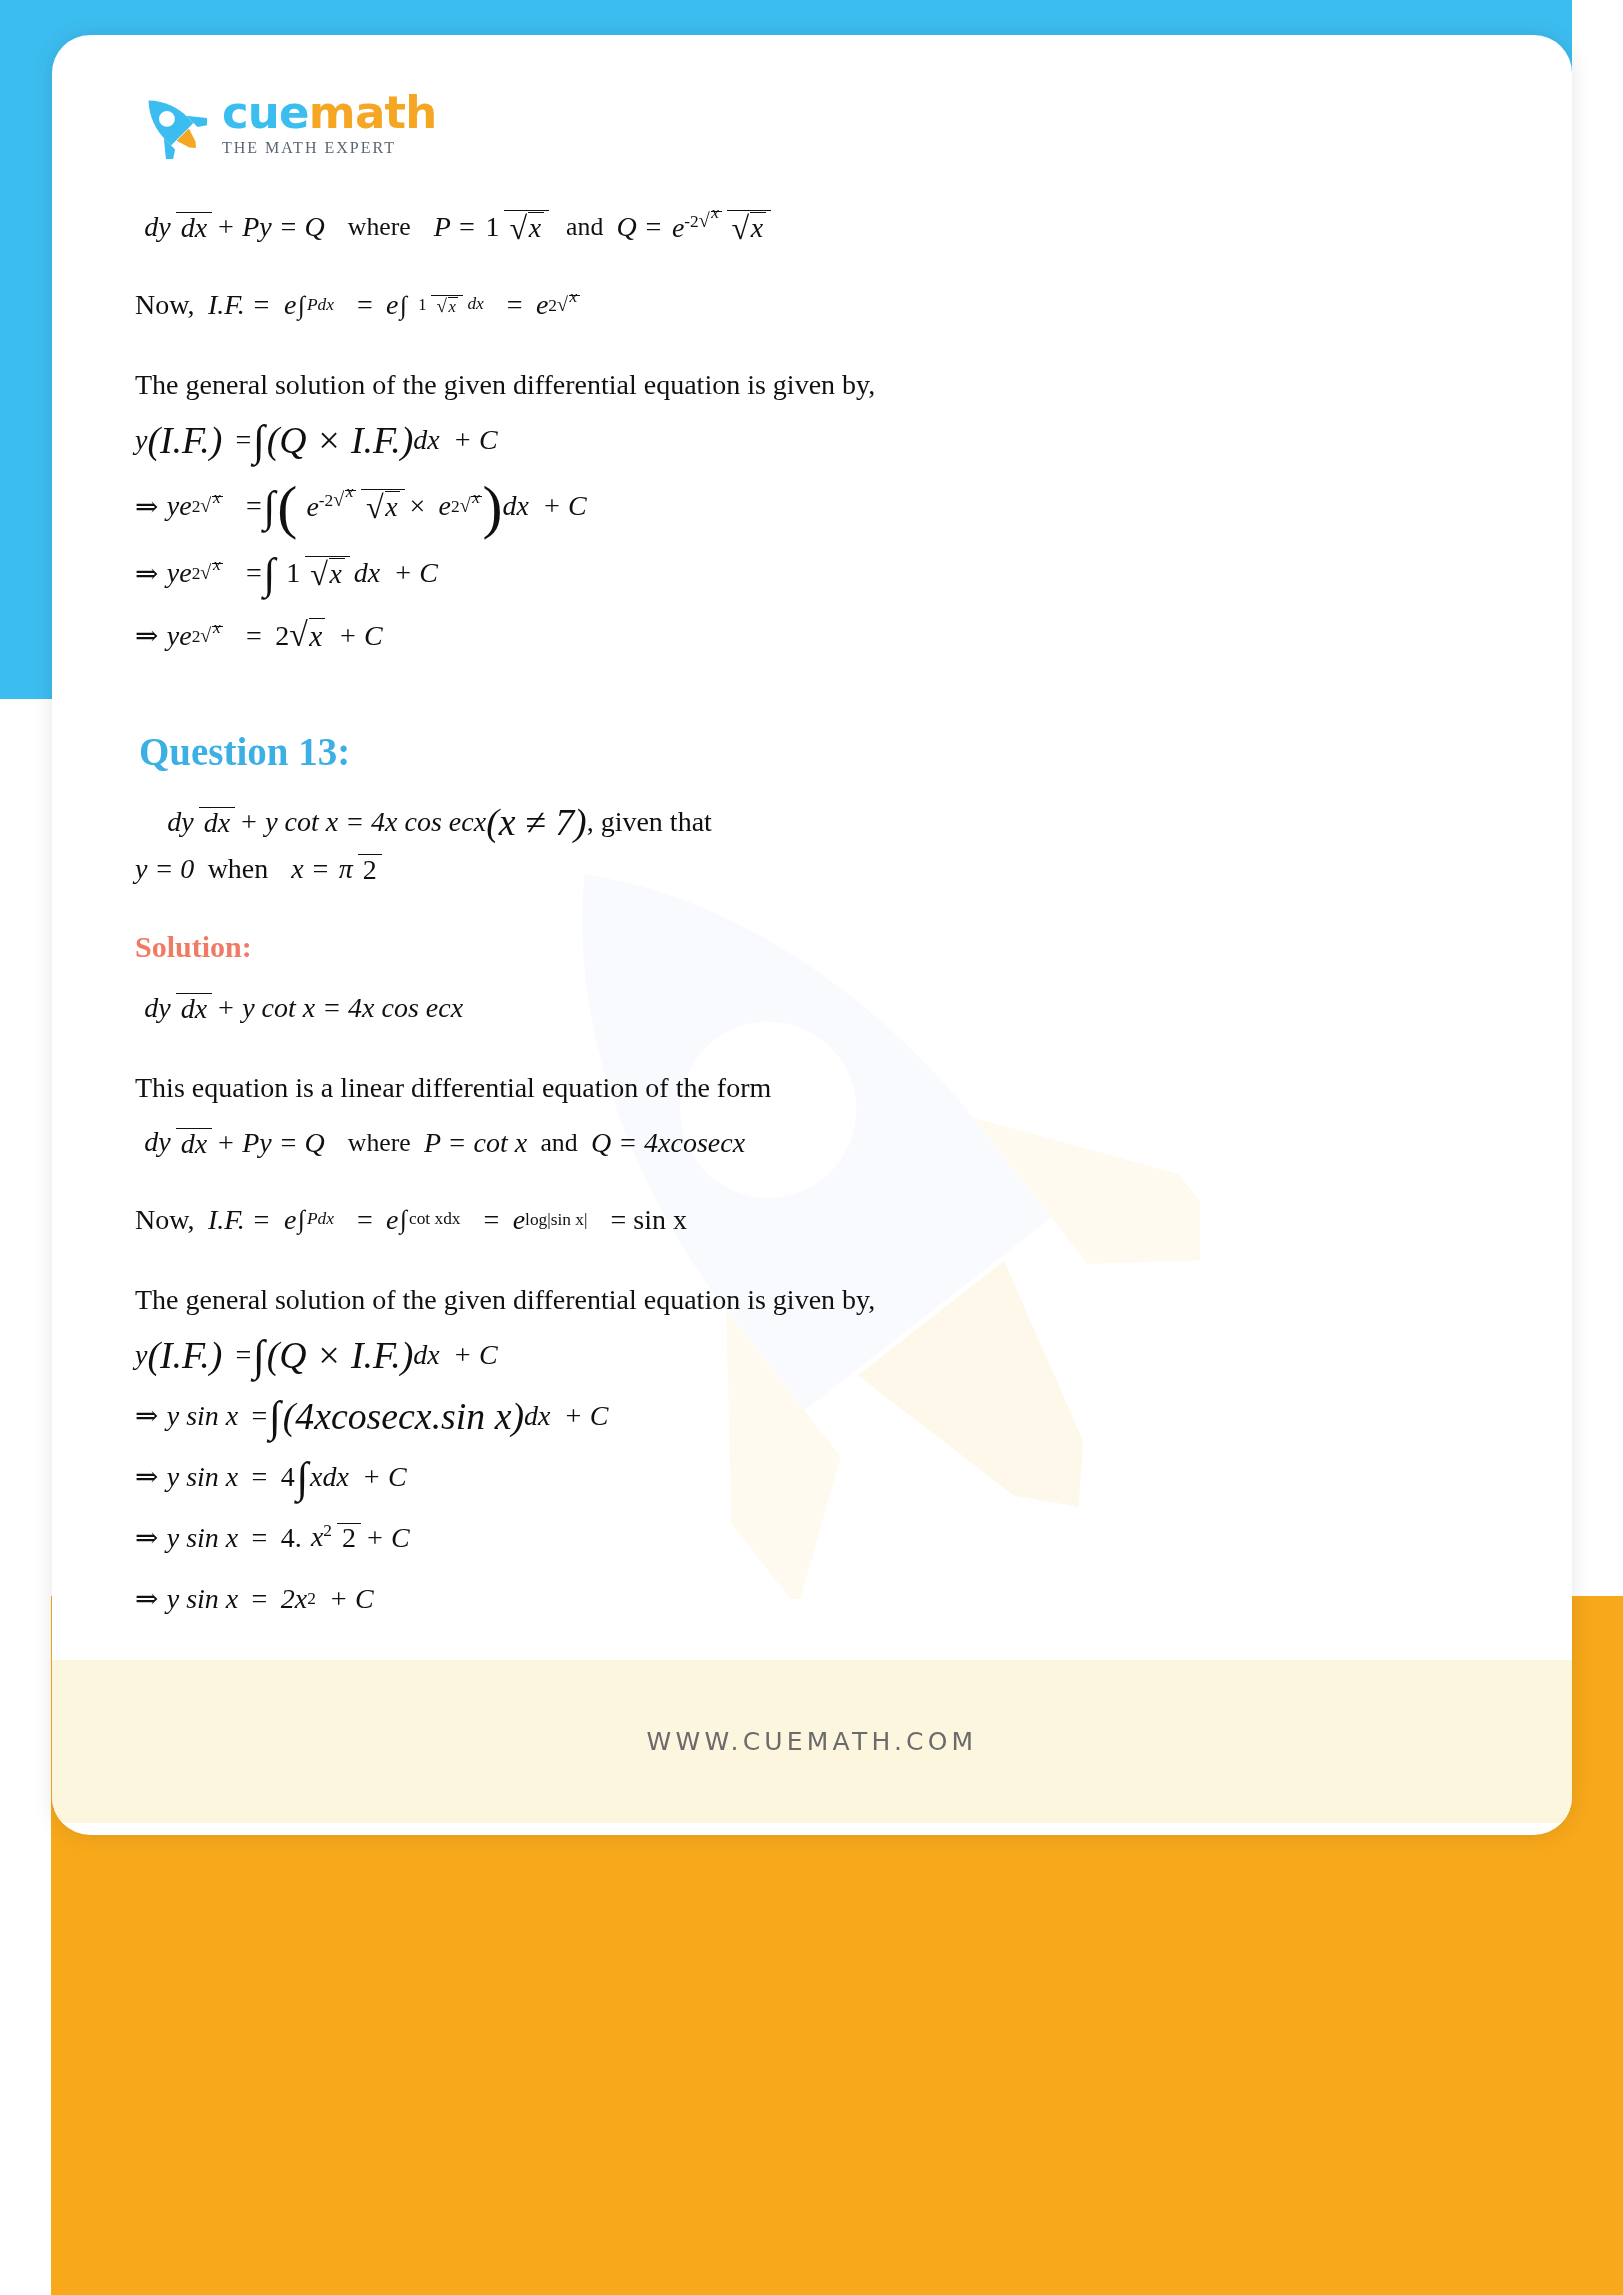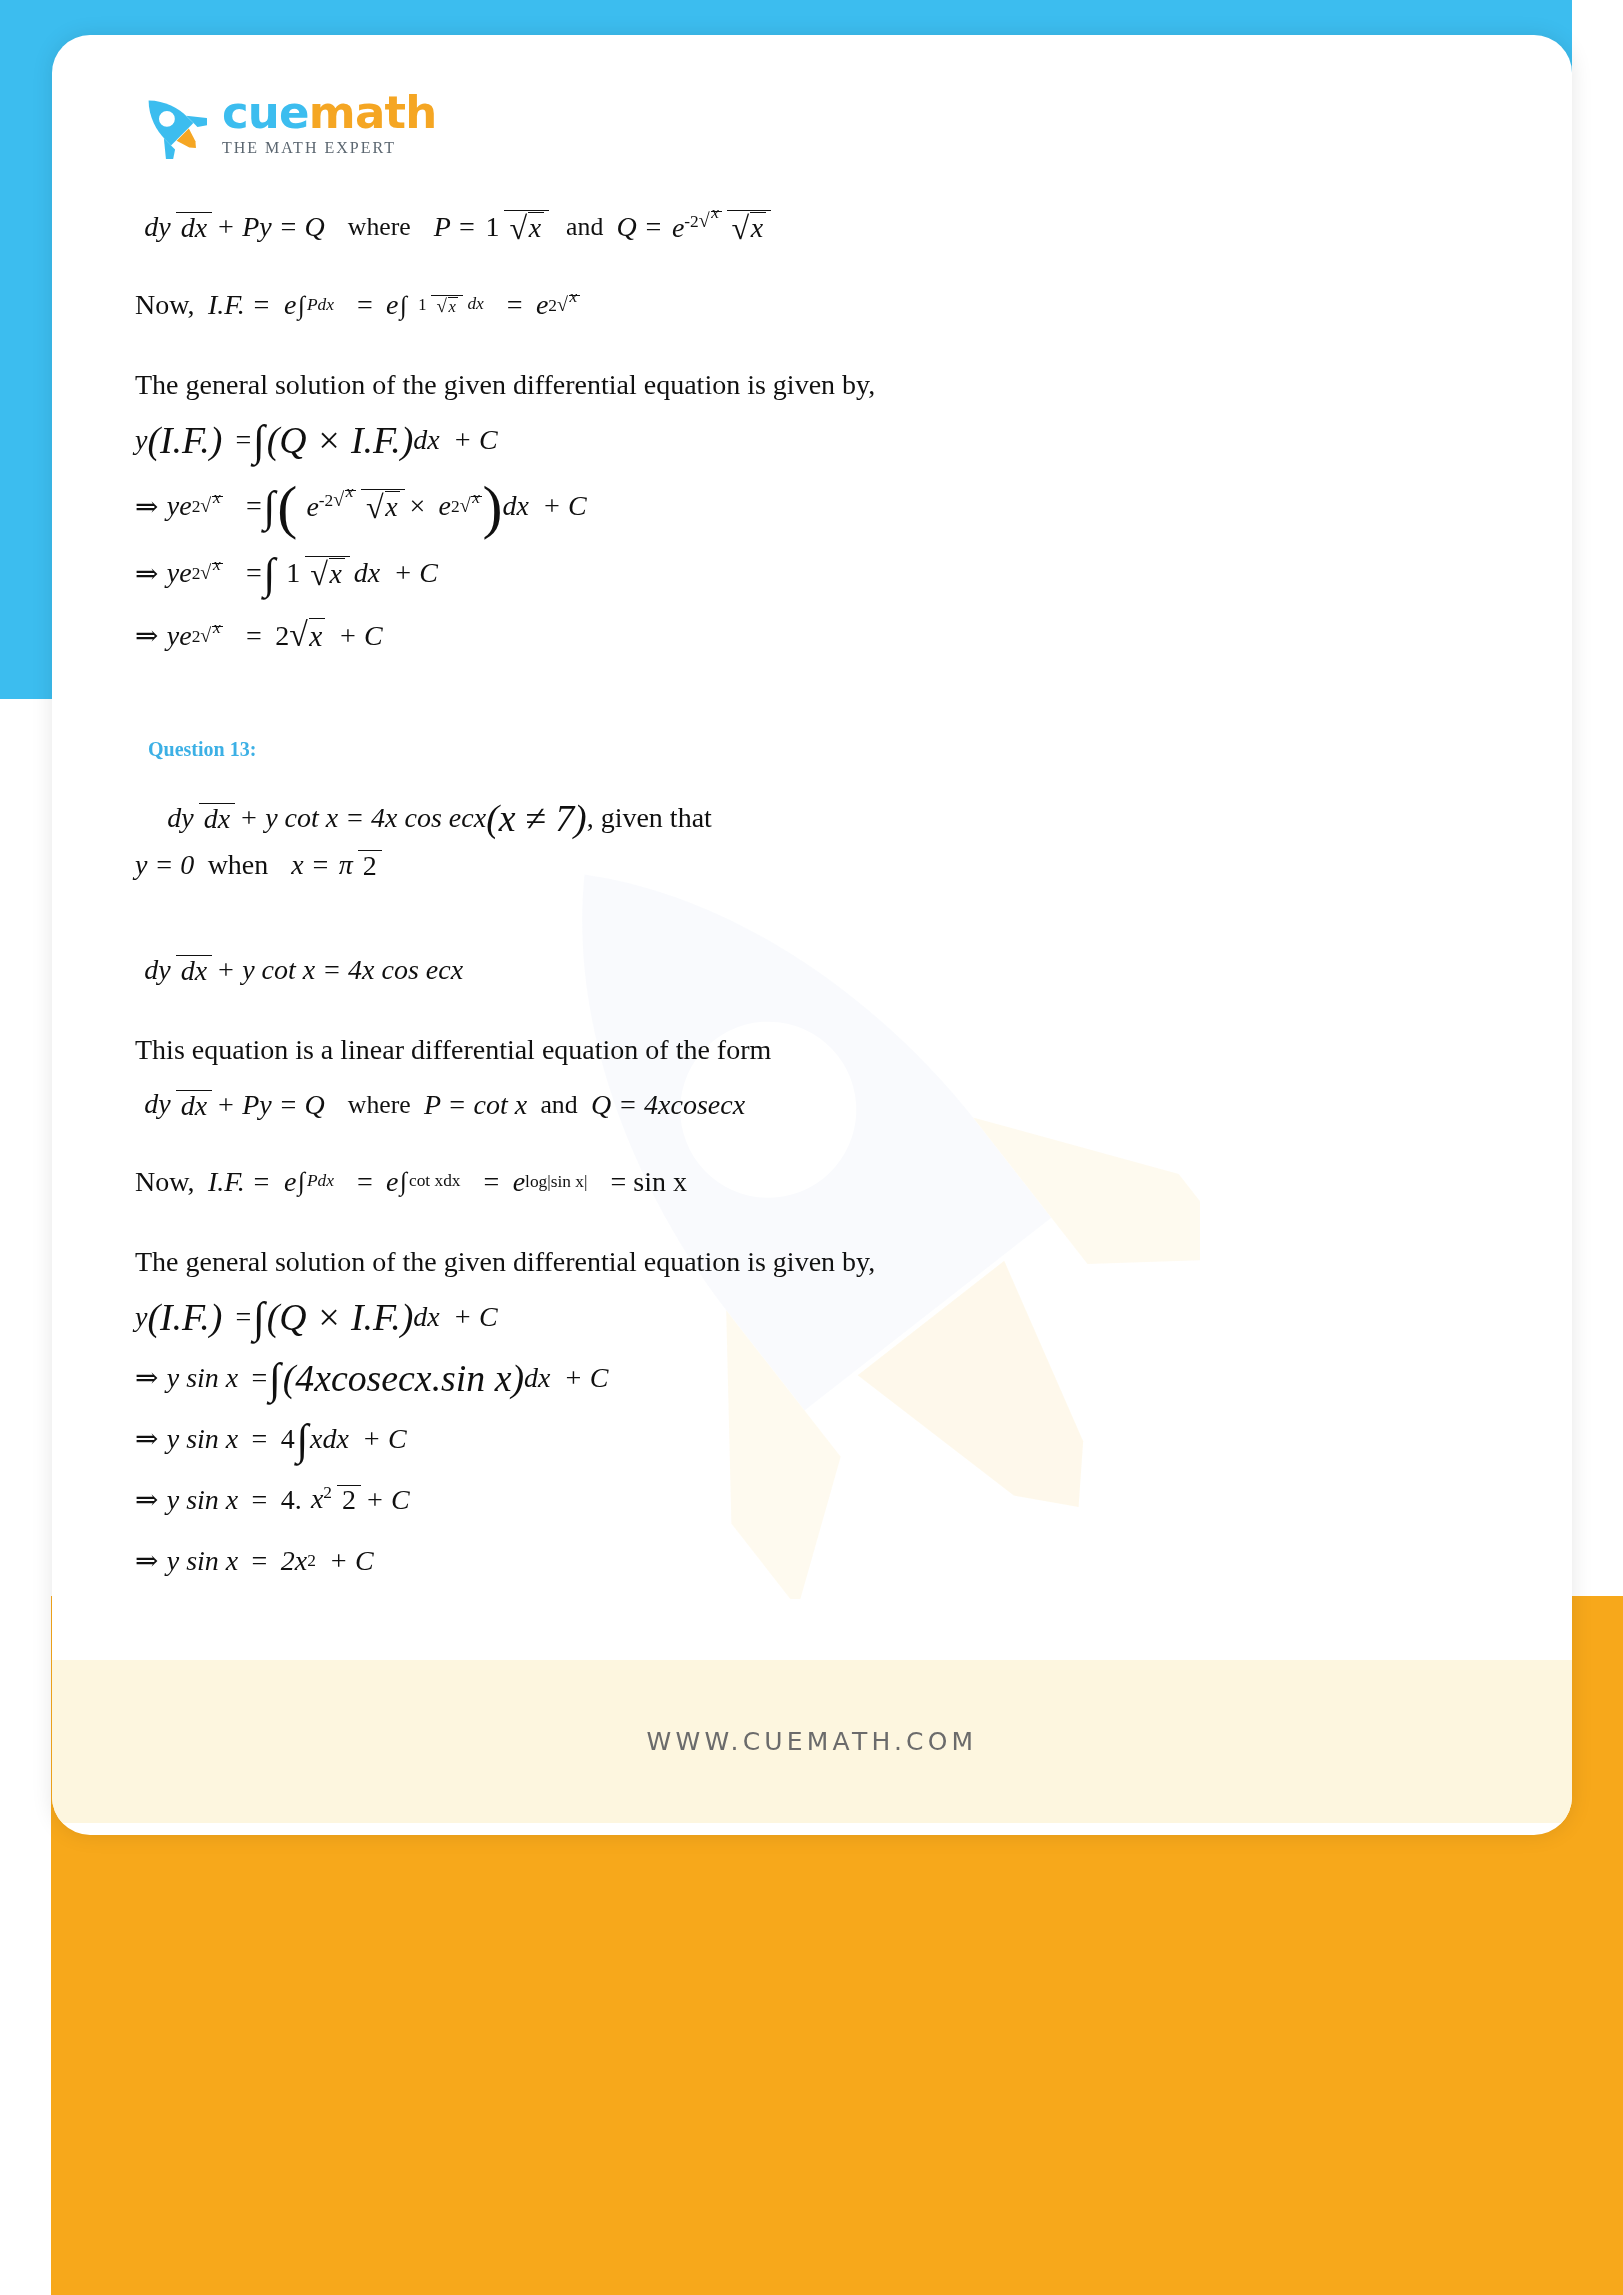--- a/index.html
+++ b/index.html
@@ -157,24 +157,24 @@
   .midparen {
     font-size: 1.35em;
     line-height: 0.8;
     display: inline-block;
     vertical-align: middle;
     text-align: center;
   }
   .arrow { font-size: 28px; margin-right: 8.3px; }
 
   h2.qhead {
-    font-size: 20px;
+    font-size: 39px;
     font-weight: 700;
     color: #3cb0e5;
-    margin: 13px;
+    margin: 4px;
   }
   h2.shead {
     font-size: 30px;
     font-weight: 700;
     color: #f07a63;
     margin: 0;
   }
 
   .spacer-xl { height: 72px; }
   .spacer-l  { height: 45px; }
@@ -430,20 +430,21 @@
       <span class="gap-m"></span>
       <span class="mi">x =</span>
       <span class="frac">
         <span class="num mi">π</span>
         <span class="den mr">2</span>
       </span>
     </div>
 
     <div class="spacer-l"></div>
 
+    <h2 class="shead">Solution:</h2>
 
     <div class="spacer-m"></div>
 
     <div class="blockline m">
       <span class="frac mi">
         <span class="num">dy</span>
         <span class="den">dx</span>
       </span>
       <span class="mi">+ y cot x = 4x cos ecx</span>
     </div>

